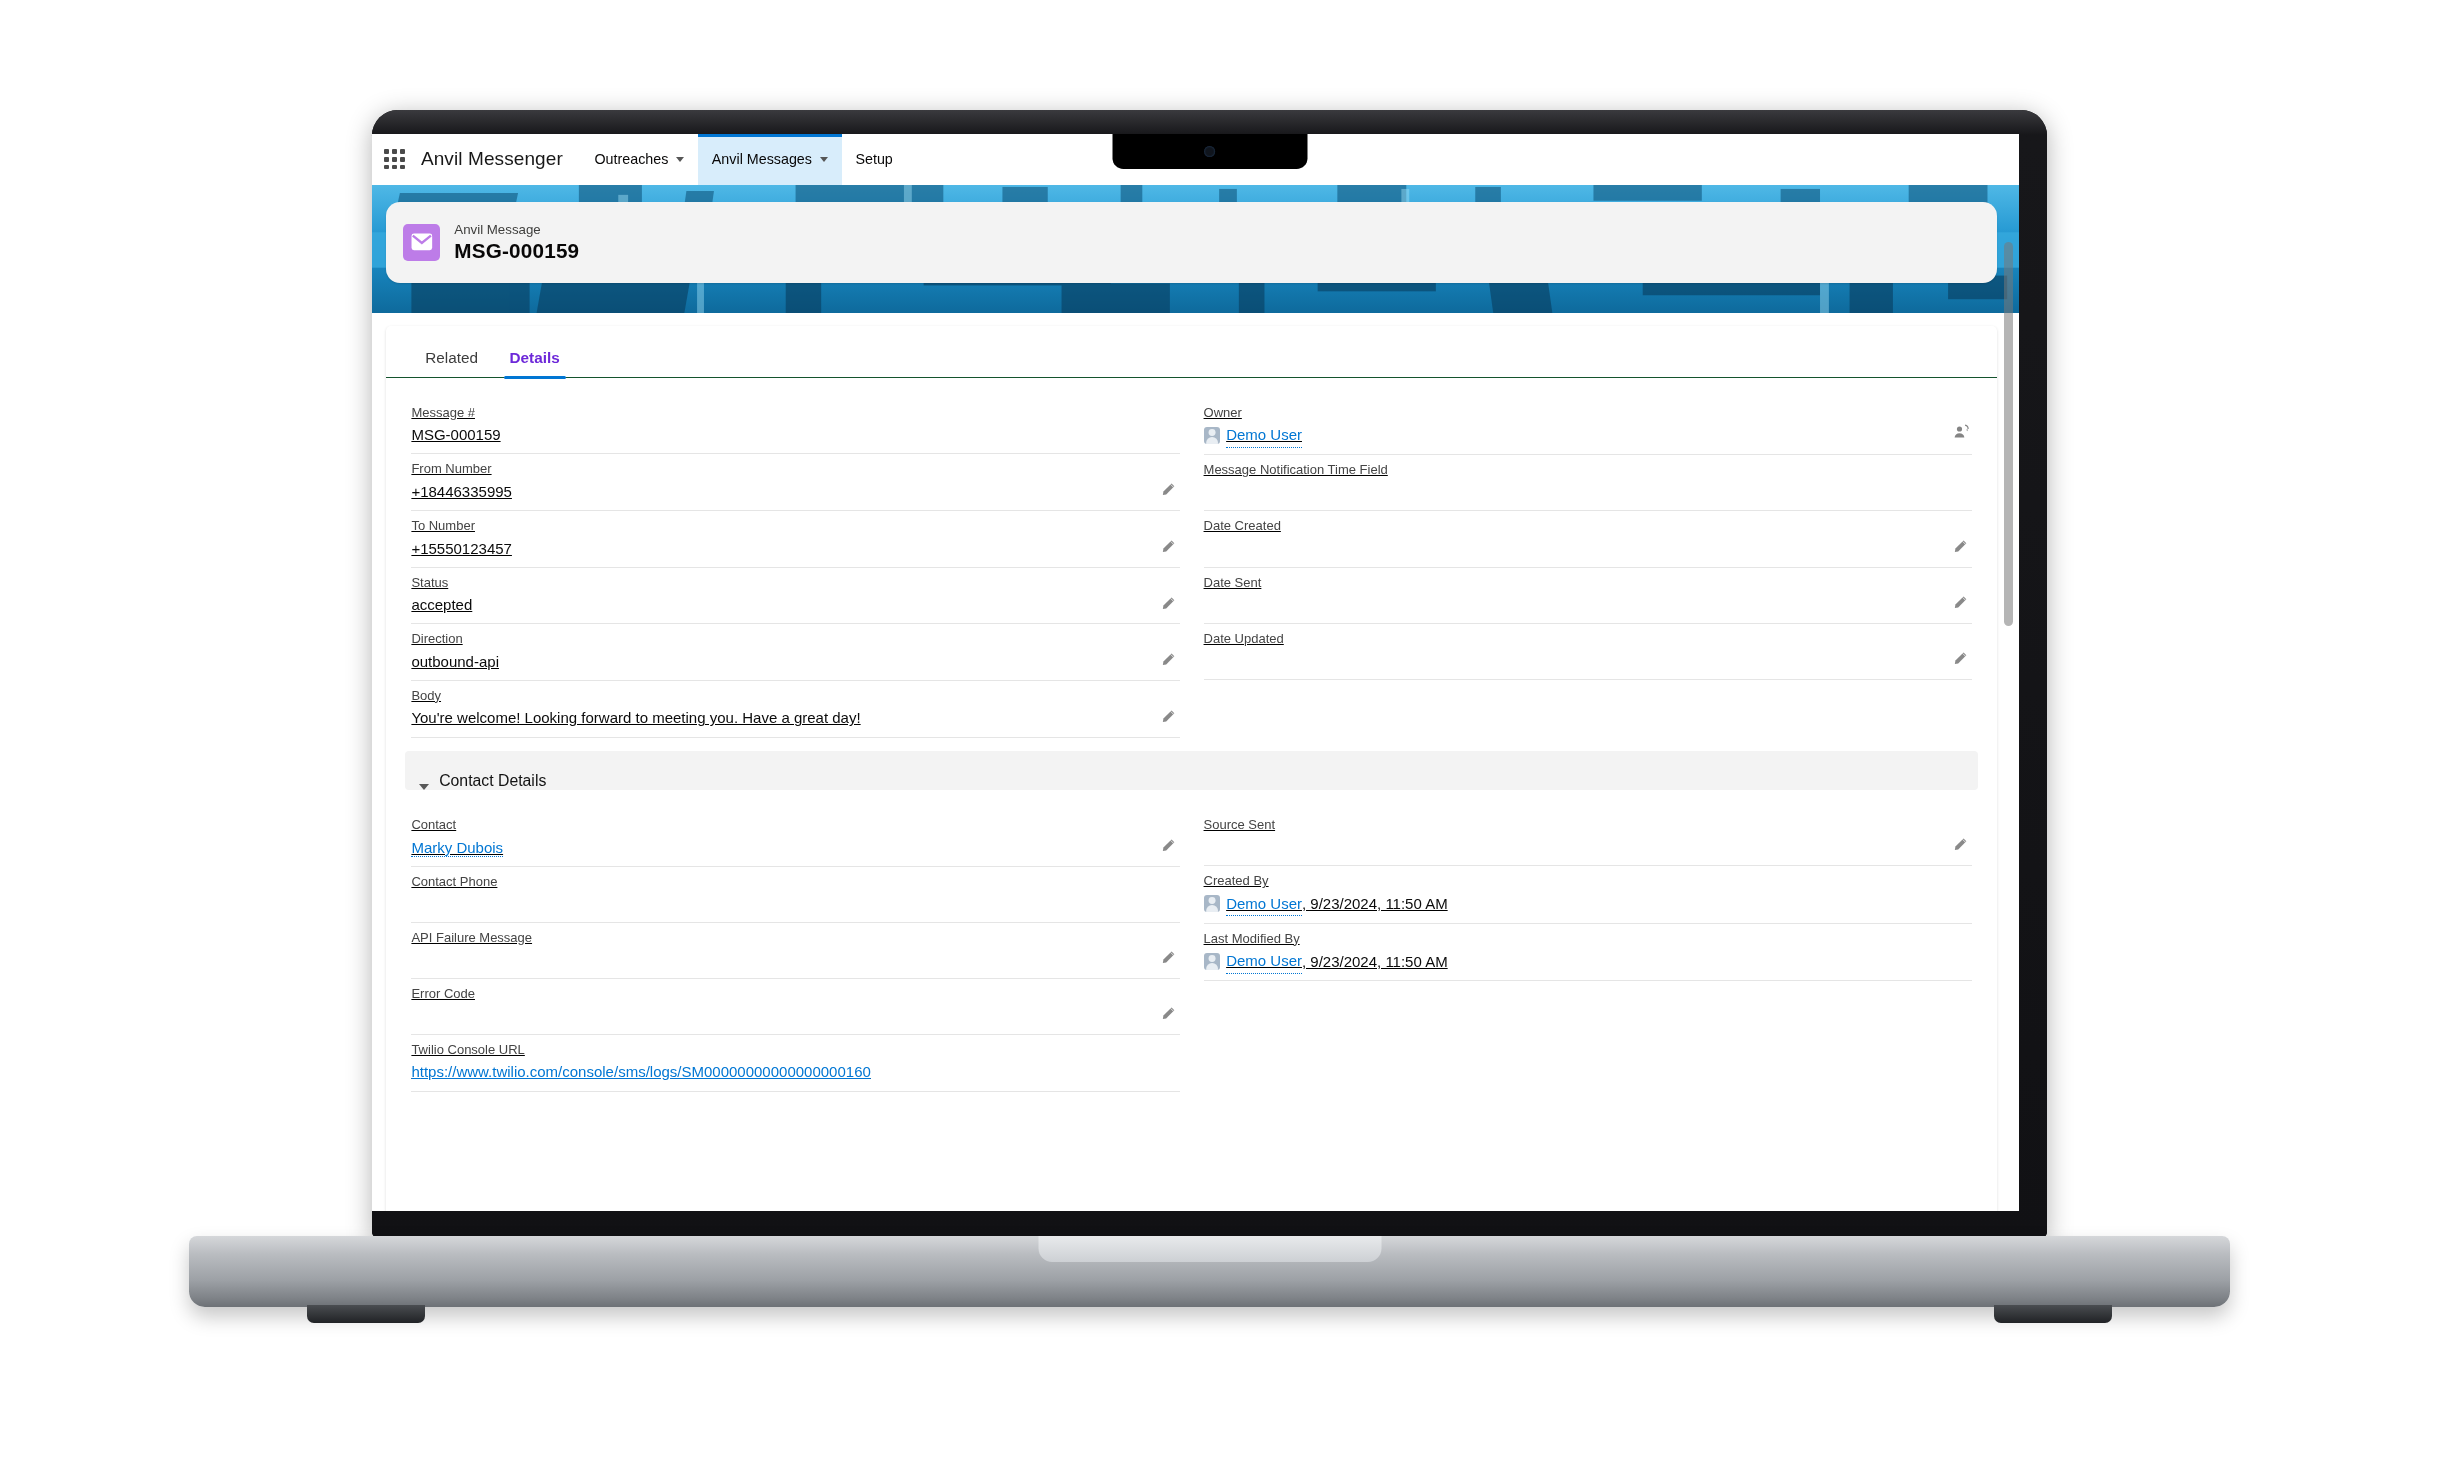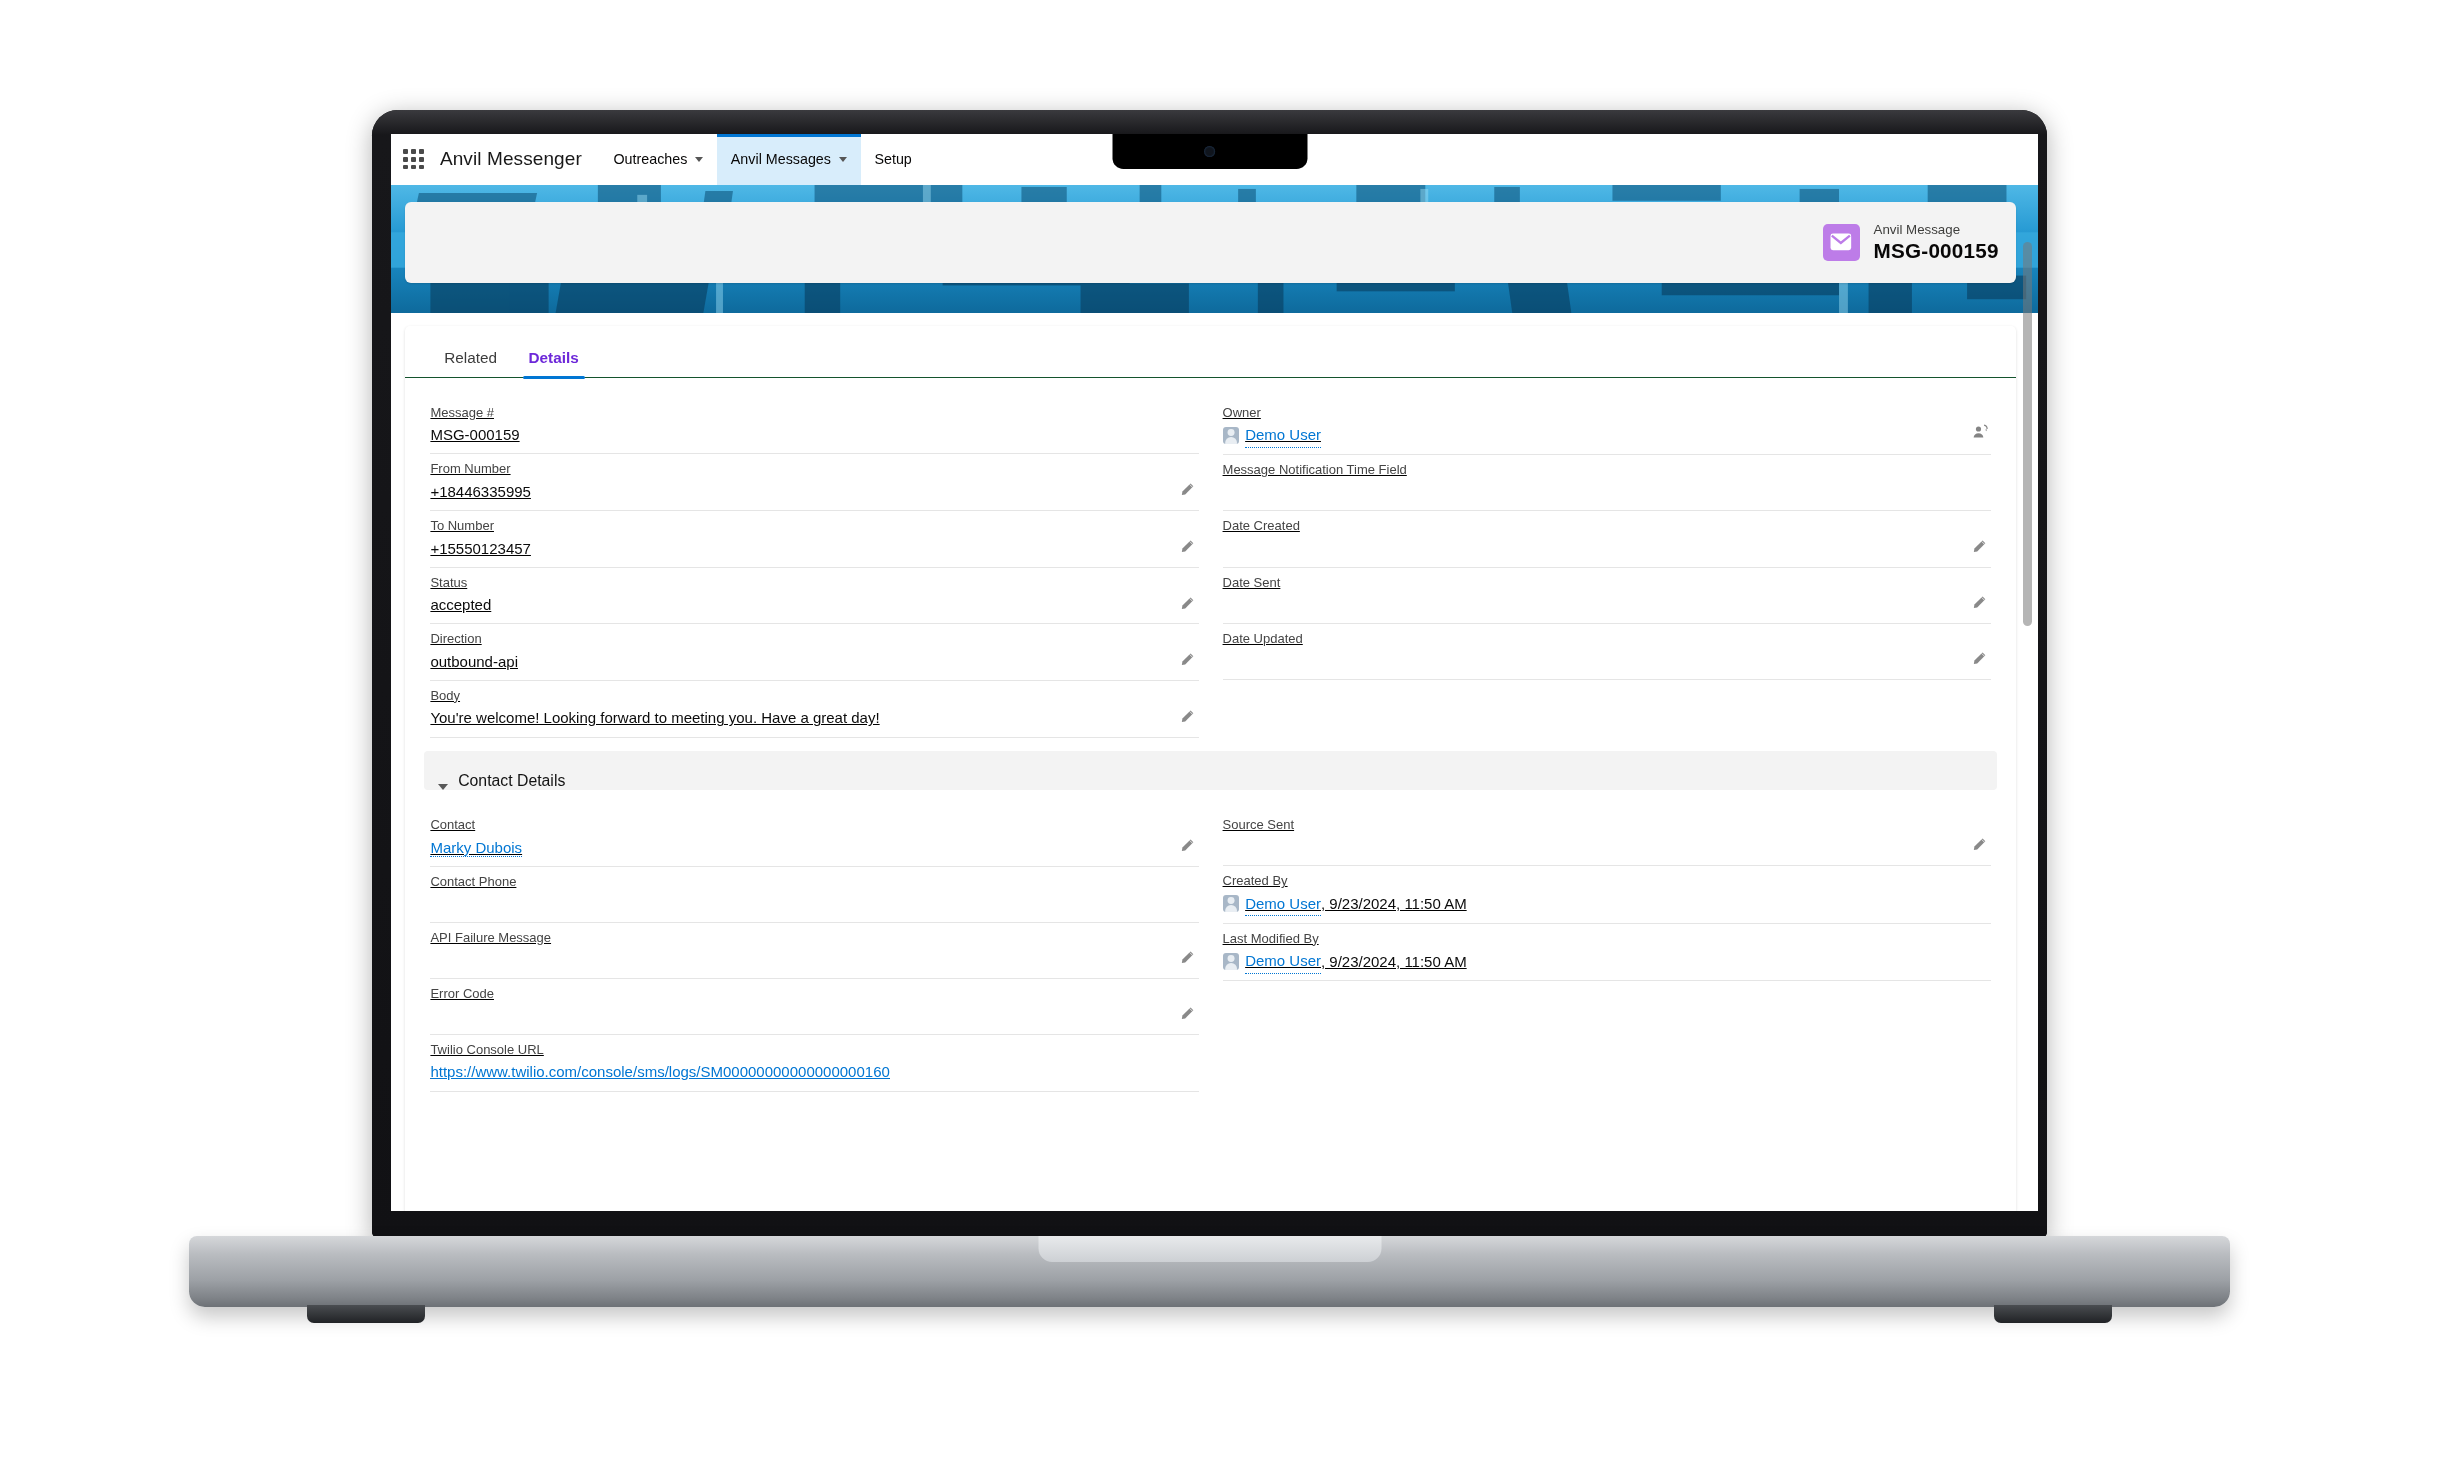--- a/index.html
+++ b/index.html
@@ -21,21 +21,21 @@
     border-radius: 25.6px 25.6px 5.9px 5.9px;
     box-shadow: 0 5.9px 25.6px rgba(0,0,0,.30);
   }
   .lid-inner {
     position: absolute; inset: 0;
     border-radius: 25.6px 25.6px 5.9px 5.9px;
     background: linear-gradient(180deg,#3a3a3e 0%, #17171a 2.2%, #111114 100%);
   }
   .screen {
     position: absolute;
-    left: 19px; top: 23.6px;
+    left: 0; top: 23.6px;
     width: 1647px; height: 1077px;
     background: #ffffff;
     overflow: hidden;
   }
   .notch {
     position: absolute;
     left: 50%; transform: translateX(-50%);
     top: 23.6px;
     width: 195px; height: 35px;
     background: #000;
@@ -117,26 +117,25 @@
     background: #1a9ad6;
   }
   .banner svg { display:block; width: 100%; height: 100%; }
 
   
   .rec-header {
     position: absolute;
     left: 13.8px; top: 68px; right: 21.7px;
     height: 81px;
     background: #f3f3f3;
-    border-radius: 6px;
+    border-radius: 14px;
     box-shadow: 0 1px 2px rgba(0,0,0,.12);
     display: flex; align-items: center;
     padding: 0 17.7px;
     z-index: 10;
-    justify-content: flex-end;
   }
   .rec-icon {
     width: 37px; height: 37px; border-radius: 4.9px;
     background: #bd7ce8;
     display:flex; align-items:center; justify-content:center;
     flex: 0 0 auto;
   }
   .rec-meta { margin-left: 13.8px; line-height: 1.15; }
   .rec-type { font-size: 13.3px; color: #3e3e3c; }
   .rec-title { font-size: 20.7px; font-weight: 700; color: #080707; letter-spacing: 0.2px; margin-top: 2px;}

